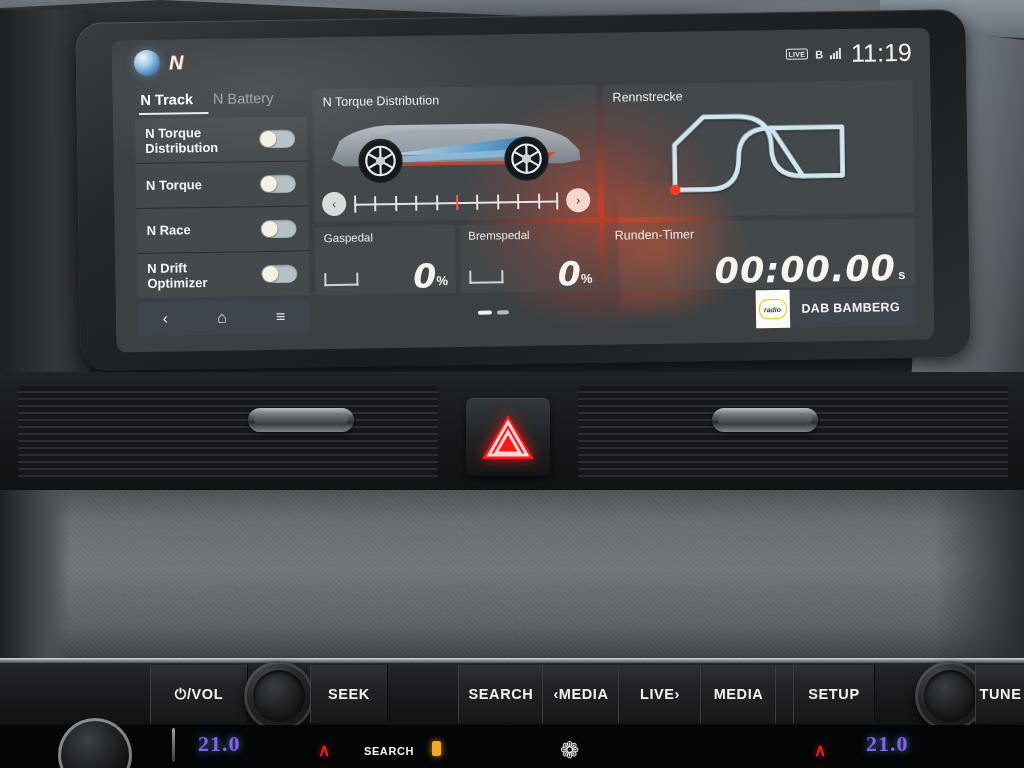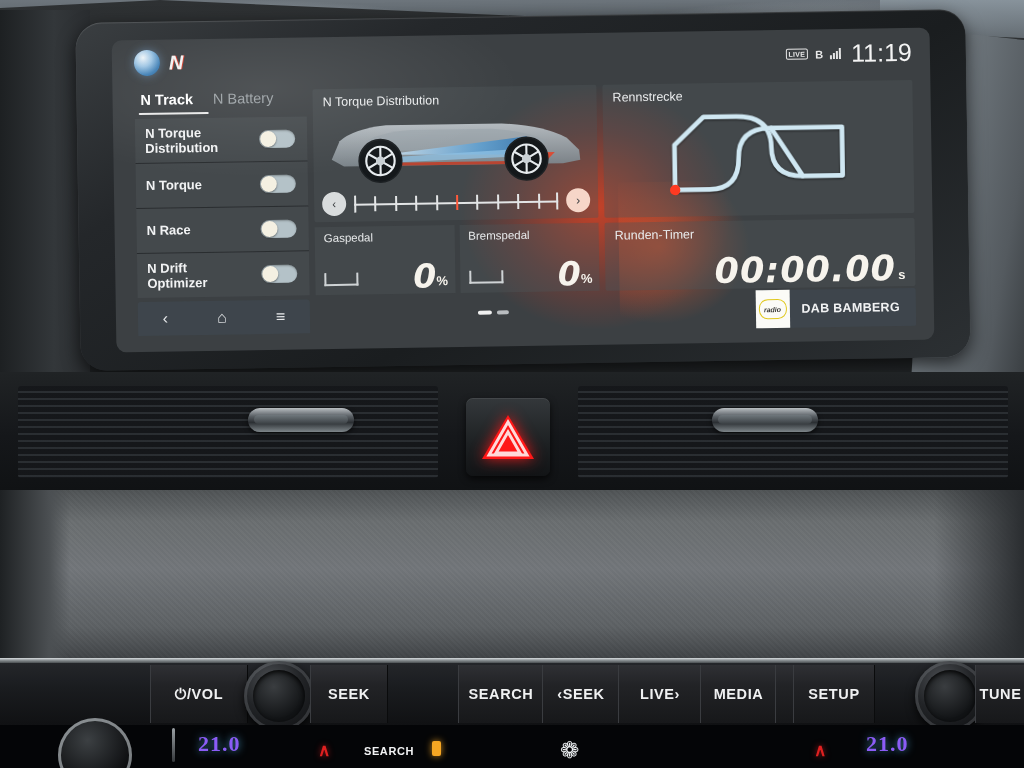--- a/index.html
+++ b/index.html
@@ -414,21 +414,21 @@
     <div class="lsoft"></div>
       <div class="rsoft"></div>
   </div>
   <div class="chrome-trim"></div>
 
   <div class="btnrow">
     <div class="hbtn" style="left:150px;width:96px">⏻/VOL</div>
     <div class="knob" style="left:244px"></div>
     <div class="hbtn" style="left:310px;width:76px">SEEK</div>
     <div class="hbtn" style="left:458px;width:84px">SEARCH</div>
-    <div class="hbtn" style="left:542px;width:76px">‹SEEK</div>
+    <div class="hbtn" style="left:542px;width:76px">‹MEDIA</div>
     <div class="hbtn" style="left:618px;width:82px">LIVE›</div>
     <div class="hbtn" style="left:700px;width:75px">MEDIA</div>
     <div class="hbtn" style="left:775px;width:60px;font-size:19px">☆</div>
     <div class="hbtn" style="left:793px;width:80px">SETUP</div>
     <div class="knob" style="left:915px"></div>
     <div class="hbtn" style="left:975px;width:49px;border-right:none">TUNE</div>
   </div>
 
   <div class="climate">
     <div class="seg" style="left:198px;top:6px">21.0</div>

